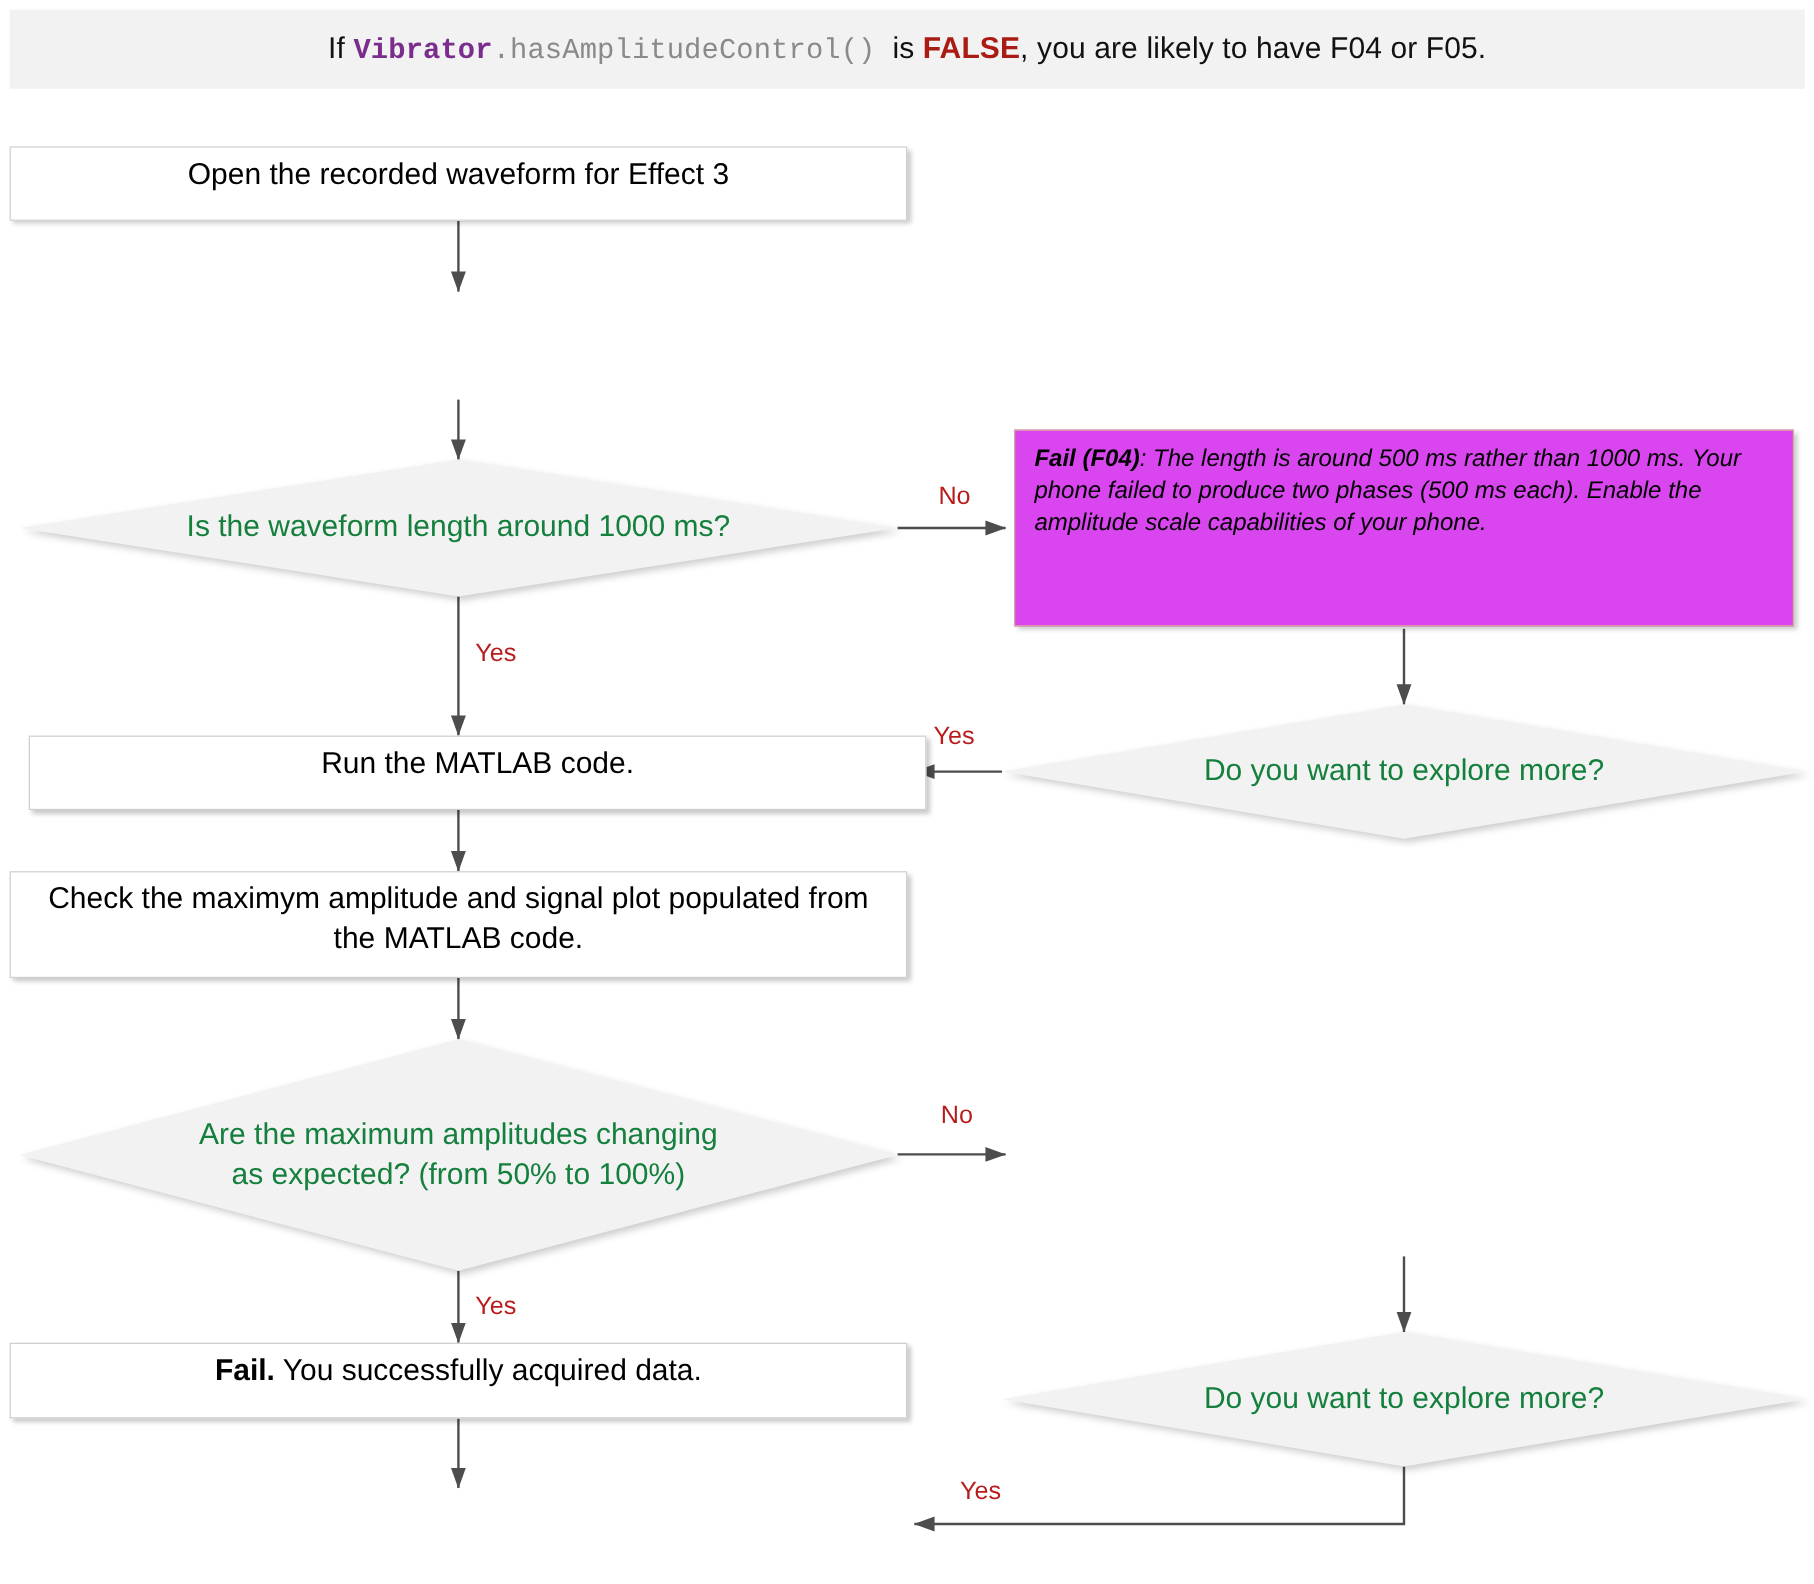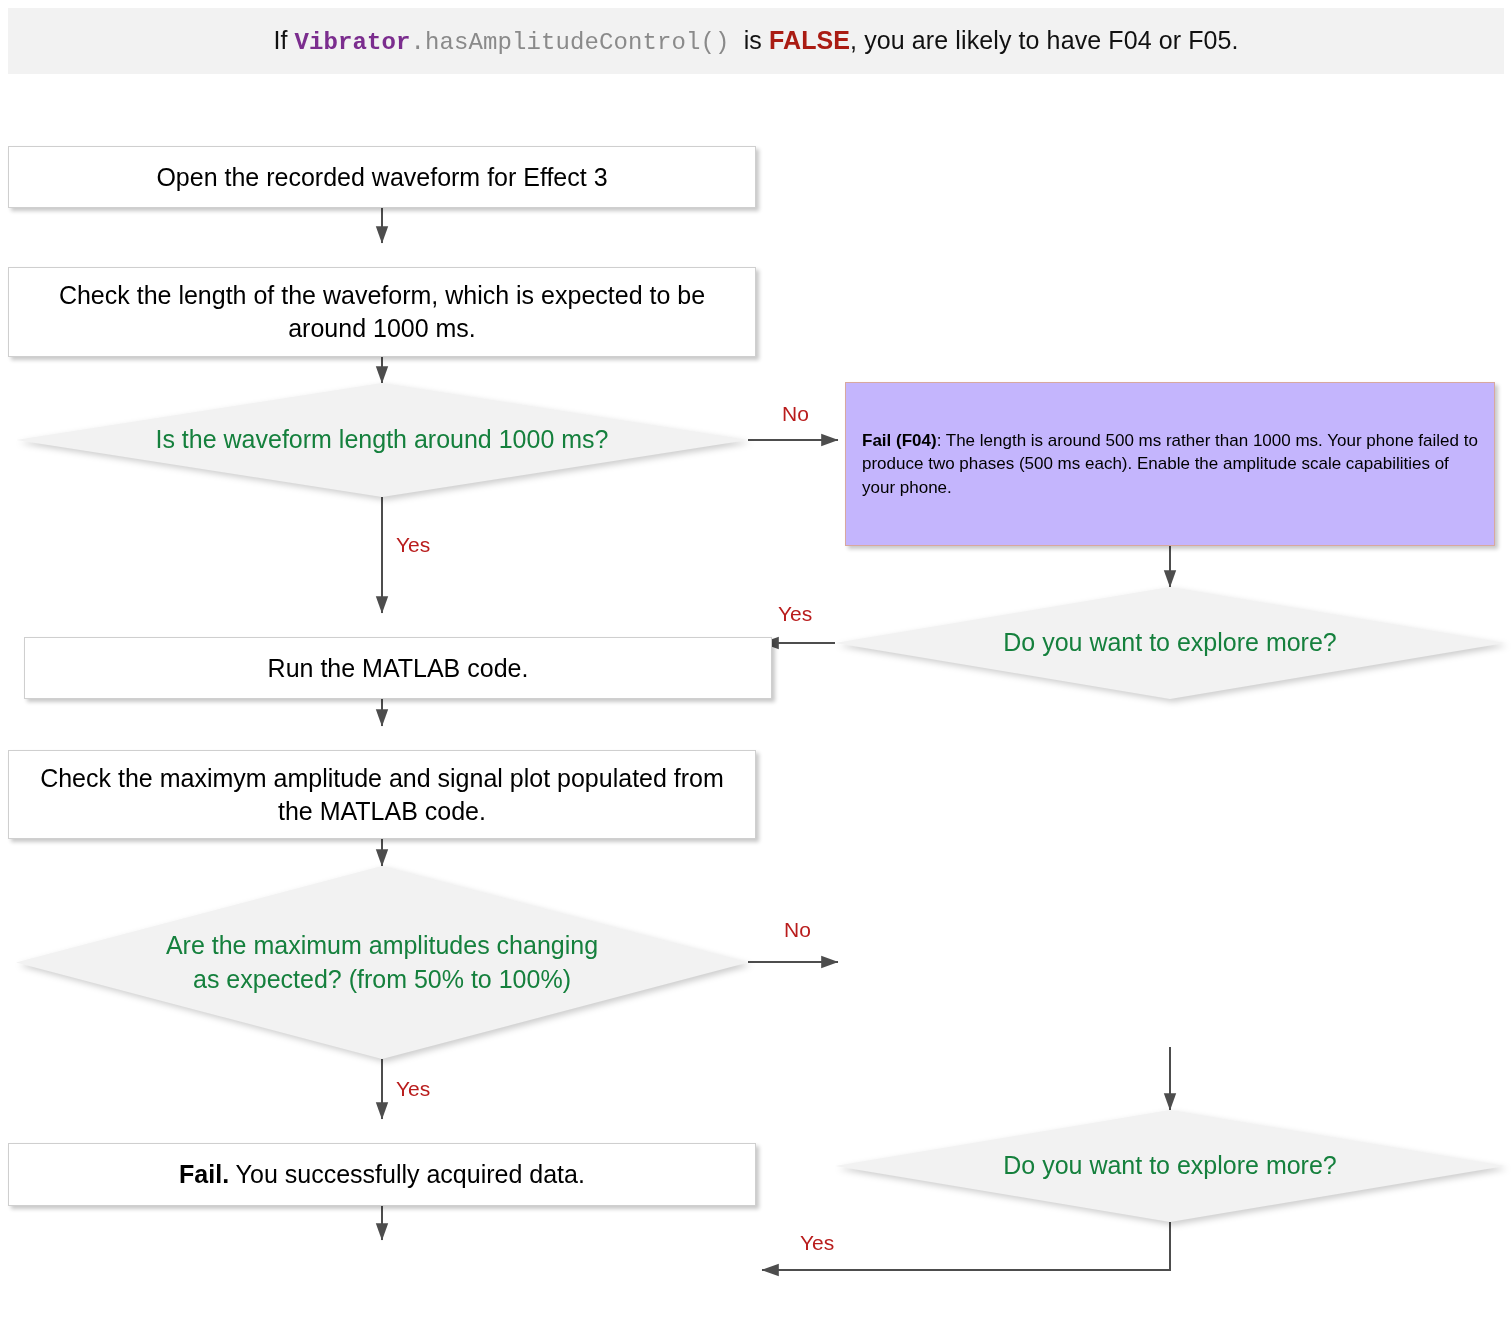--- a/index.html
+++ b/index.html
@@ -54,46 +54,45 @@
   .word-false {
     font-weight: bold;
     color: #aa1c13;
   }
 
   
   .node {
     position: absolute;
     box-sizing: border-box;
     display: flex;
-    align-items: center;
     justify-content: center;
     text-align: center;
-    margin-top: 24px;
   }
 
   .proc-box {
     background: #ffffff;
     border: 1px solid #cfcfcf;
     box-shadow: 3px 3px 4px rgba(0,0,0,0.22);
     color: #000000;
     font-size: 25px;
     line-height: 1.32;
     padding: 6px 14px;
   }
 
   .fail-box {
-    background: #c4b5fd;
+    background: #d946ef;
     border: 1px solid #d8a89f;
     box-shadow: 3px 3px 4px rgba(0,0,0,0.22);
     color: #000000;
-    font-size: 17px;
+    font-size: 20px;
     line-height: 1.36;
     text-align: left;
     justify-content: flex-start;
     padding: 10px 16px;
+    font-style: italic;
   }
   .fail-box .inner { width: 100%; }
 
   
   .diamond-wrap {
     position: absolute;
   }
   .diamond-wrap svg {
     position: absolute;
     left: 0; top: 0;
@@ -175,23 +174,20 @@
       <path d="M382,1182 L382,1240"></path>
 
       <path d="M1170,1222 L1170,1270 L762,1270"></path>
     </g>
   </svg>
 
   <div class="node proc-box" style="left:8px; top:122px; width:748px; height:62px;">
     <span>Open the recorded waveform for Effect 3</span>
   </div>
 
-  <div class="node proc-box" style="left:8px; top:243px; width:748px; height:90px;">
-    <span>Check the length of the waveform, which is expected to be around 1000 ms.</span>
-  </div>
 
   <div class="diamond-wrap" style="left:16px; top:383px; width:732px; height:114px;">
     <svg width="732" height="114" viewBox="0 0 732 114">
       <polygon points="366,0 732,57 366,114 0,57" fill="#f2f2f2" style="filter: drop-shadow(3px 3px 3px rgba(0,0,0,0.20));"></polygon>
     </svg>
     <div class="diamond-label">
       <span class="inner">Is the waveform length around 1000 ms?</span>
     </div>
   </div>
 

